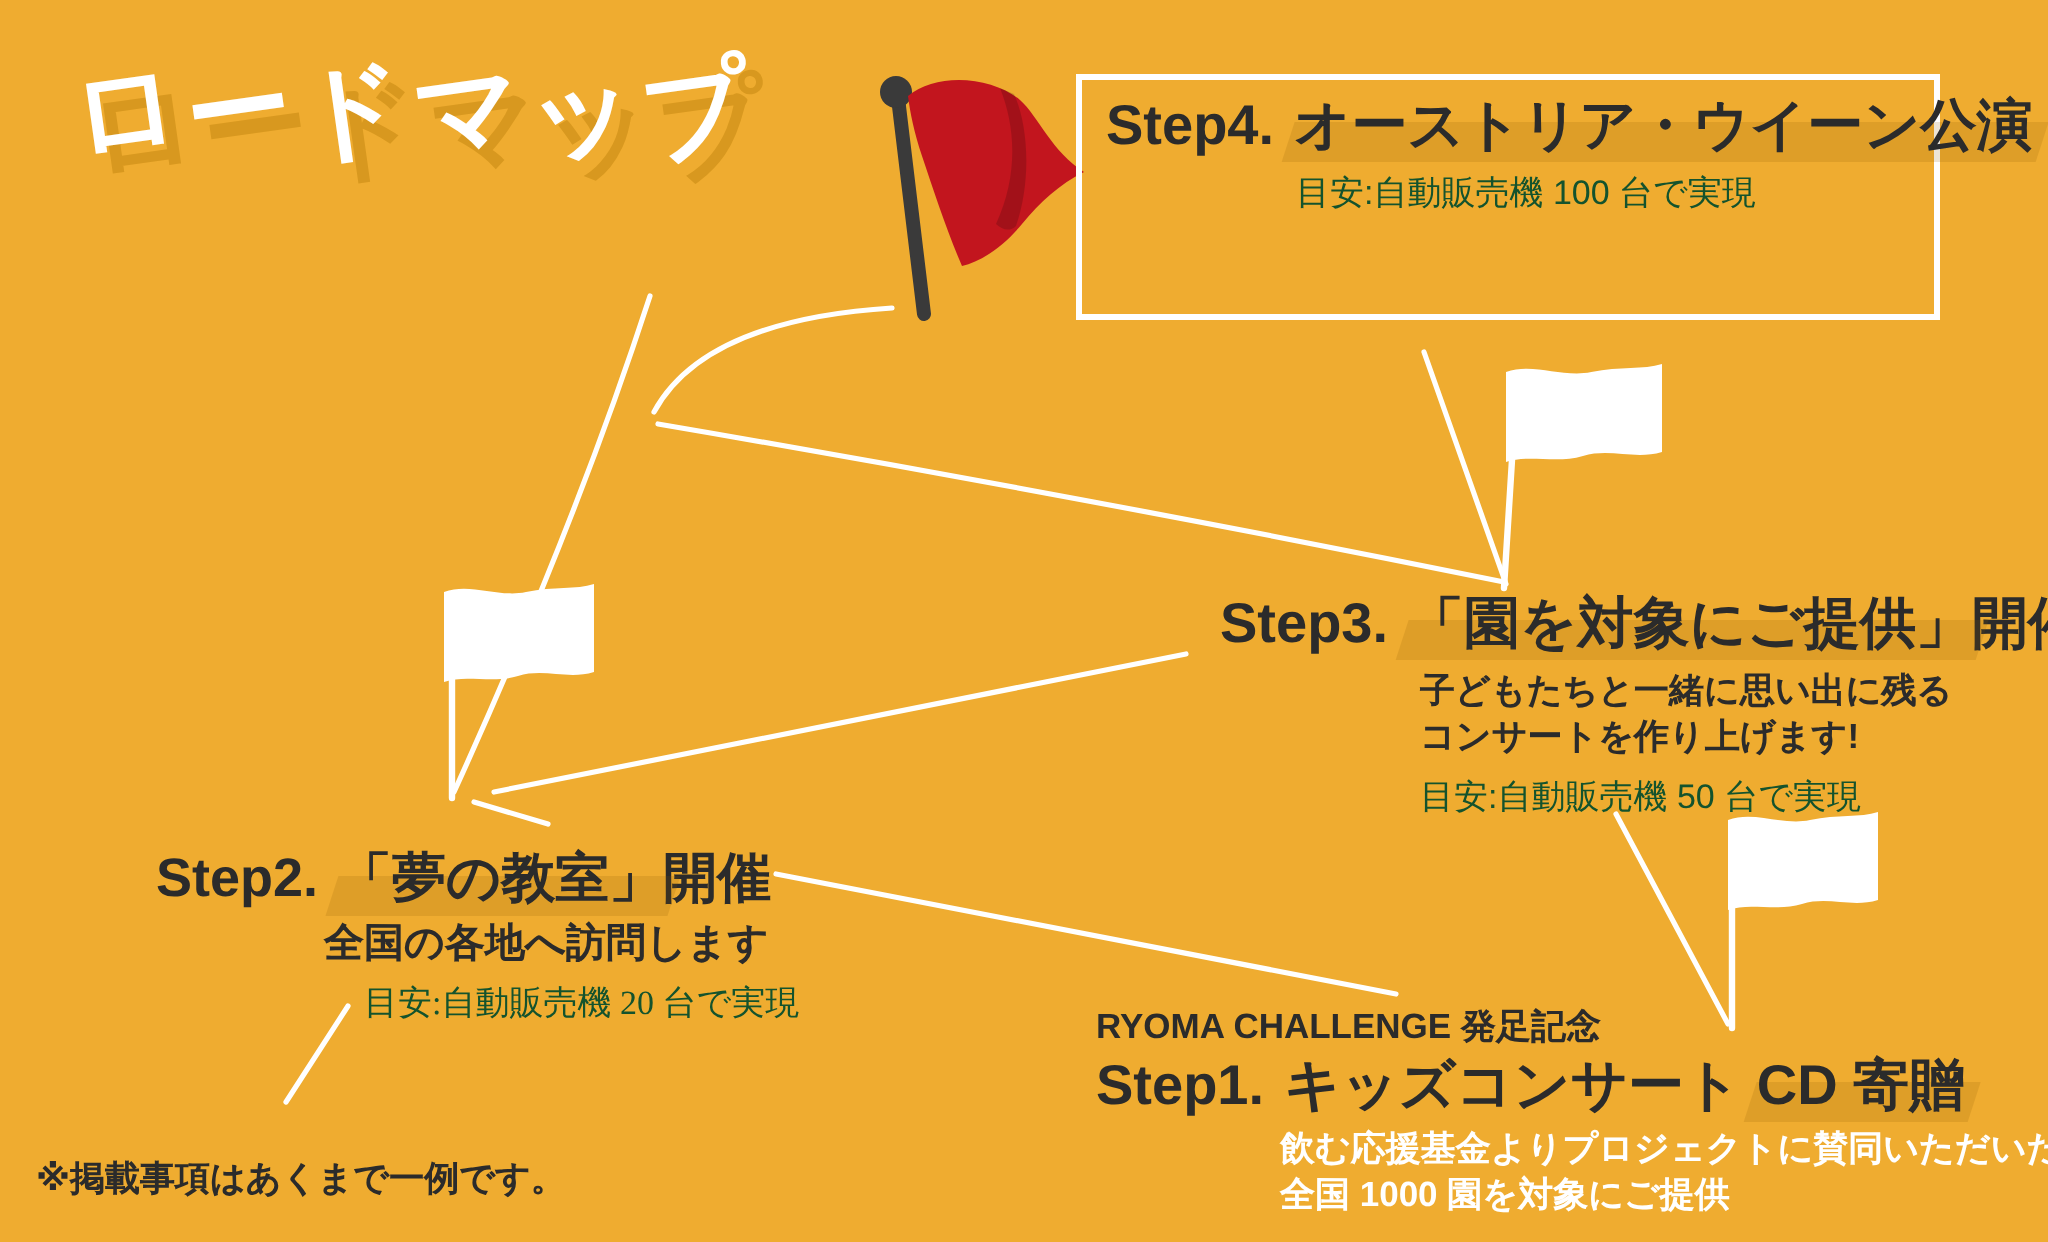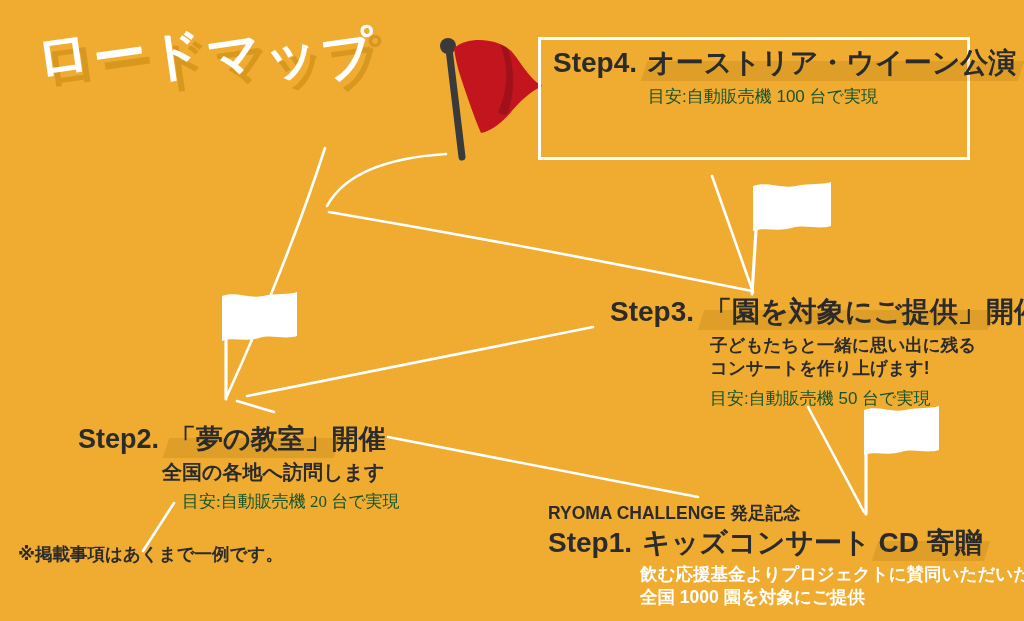--- a/index.html
+++ b/index.html
@@ -42,21 +42,21 @@
   .step2{left:78px;top:424px;}
   .step2 .step-heading{font-size:27px;}
   .step2 .desc{margin-left:84px;font-size:20px;margin-top:4px;}
   .step2 .target{margin-left:104px;font-family:Liberation Serif, serif;}
   
   .step1{left:548px;top:501px;}
   .kicker{font-size:17.5px;font-weight:600;white-space:nowrap;}
   .step1 .step-heading{margin-top:2px;}
   .step1 .desc{margin-left:92px;color:#fff;margin-top:4px;}
   
-  .footnote{left:18px;top:542px;font-size:17.5px;font-weight:bold;white-space:nowrap;}
+  .footnote{left:18px;top:577px;font-size:17.5px;font-weight:bold;white-space:nowrap;}
 </style>
 </head>
 <body>
 
 <div class="stage">
 
   <svg class="art" viewBox="0 0 1024 621">
     <defs>
       <path id="wflag" d="M0,4 C13,-1 27,7 41,4 C55,1 66,3 75,0 L75,44 C62,48 50,42 37,46 C24,50 11,45 0,49 Z"></path>
     </defs>

